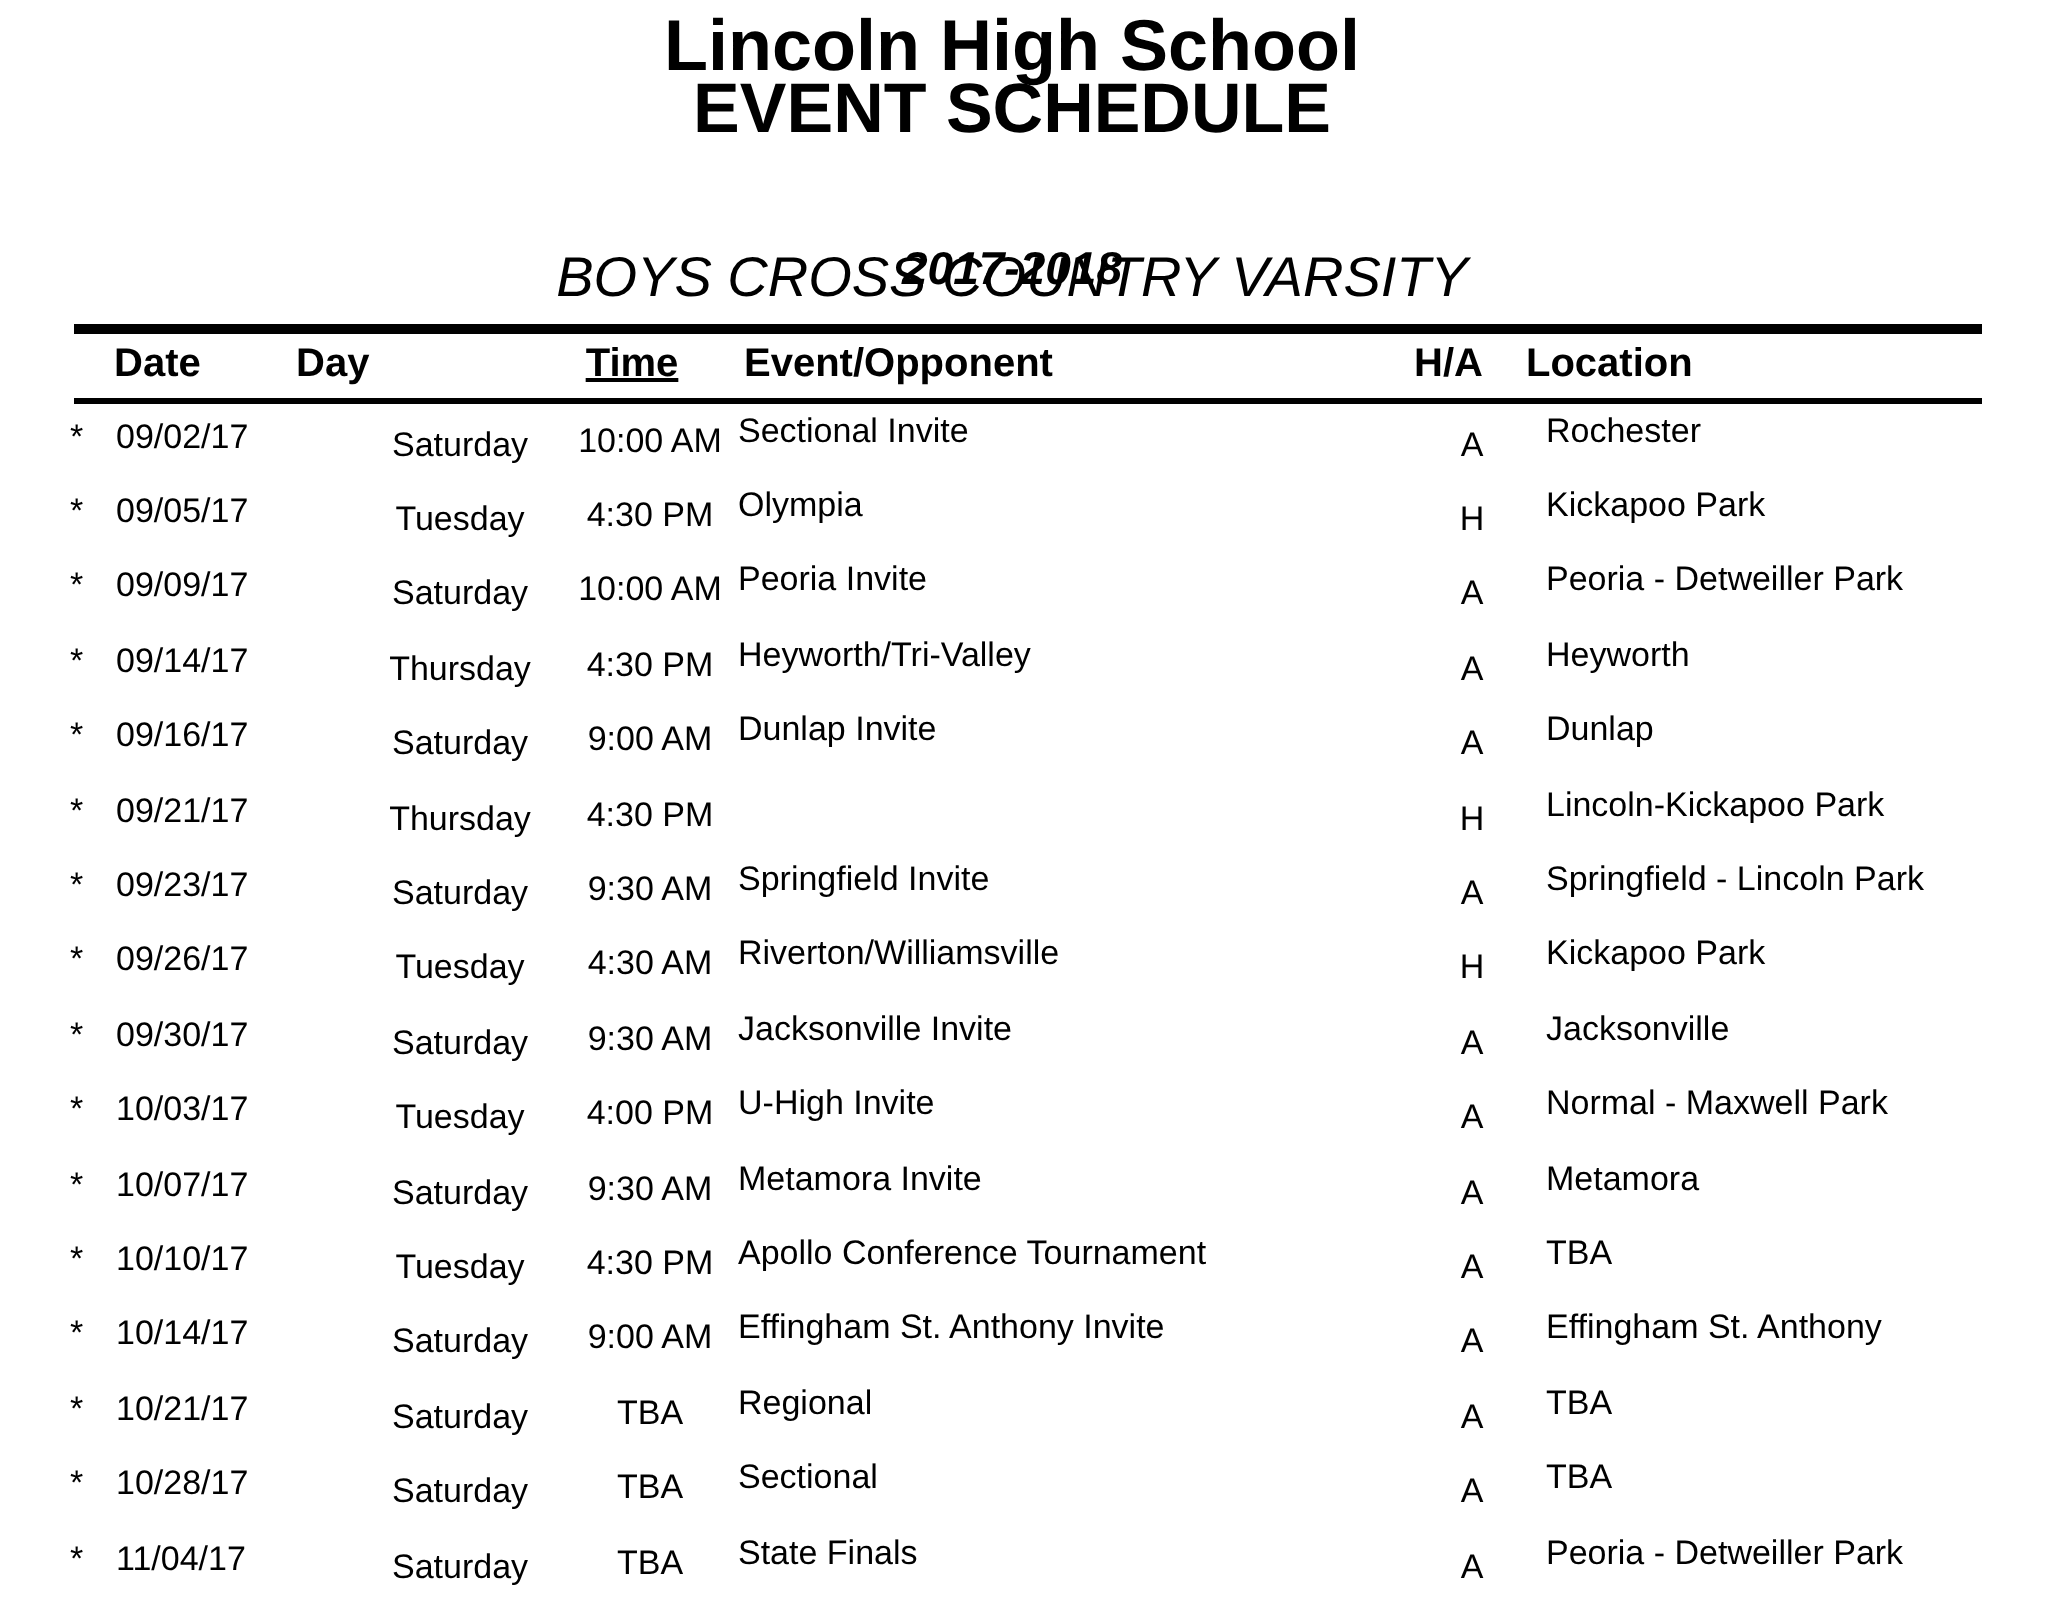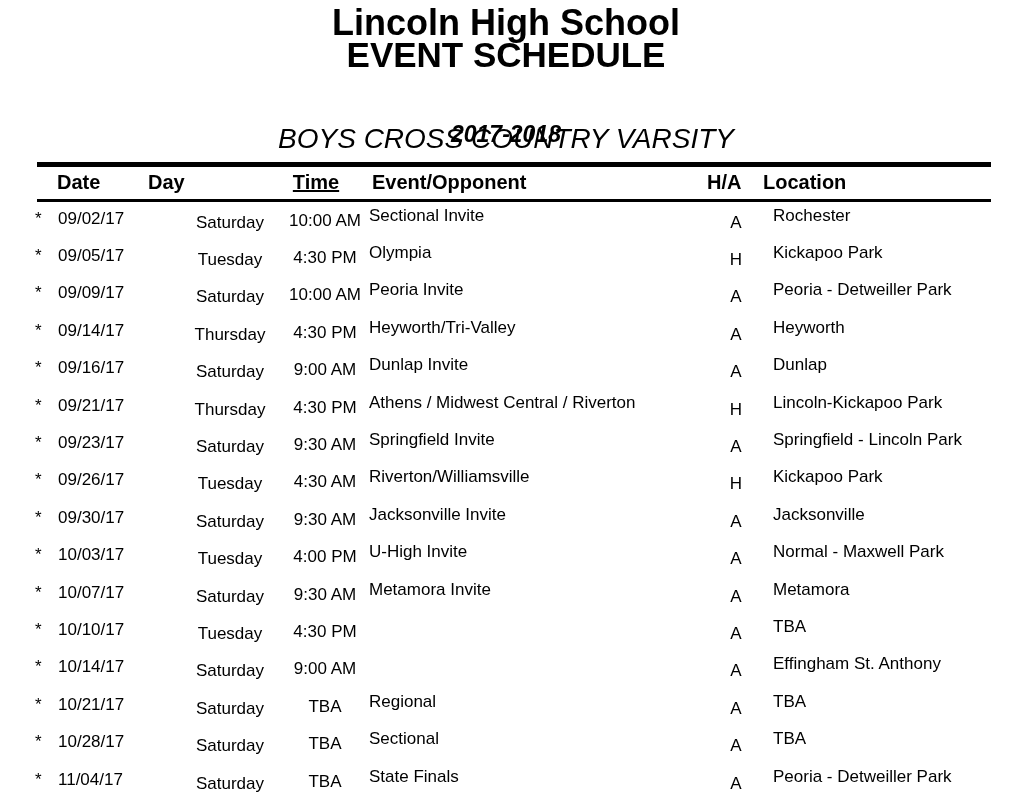--- a/index.html
+++ b/index.html
@@ -104,21 +104,20 @@
     <span class="cell time">9:00 AM</span>
     <span class="cell event">Dunlap Invite</span>
     <span class="cell ha">A</span>
     <span class="cell loc">Dunlap</span>
   </div>
     <div class="row" style="top: 396.5px;">
     <span class="cell flag">*</span>
     <span class="cell date">09/21/17</span>
     <span class="cell day">Thursday</span>
     <span class="cell time">4:30 PM</span>
-    <span class="cell event">Athens / Midwest Central / Riverton</span>
     <span class="cell ha">H</span>
     <span class="cell loc">Lincoln-Kickapoo Park</span>
   </div>
     <div class="row" style="top: 433.9px;">
     <span class="cell flag">*</span>
     <span class="cell date">09/23/17</span>
     <span class="cell day">Saturday</span>
     <span class="cell time">9:30 AM</span>
     <span class="cell event">Springfield Invite</span>
     <span class="cell ha">A</span>
@@ -158,28 +157,30 @@
     <span class="cell time">9:30 AM</span>
     <span class="cell event">Metamora Invite</span>
     <span class="cell ha">A</span>
     <span class="cell loc">Metamora</span>
   </div>
     <div class="row" style="top: 620.9px;">
     <span class="cell flag">*</span>
     <span class="cell date">10/10/17</span>
     <span class="cell day">Tuesday</span>
     <span class="cell time">4:30 PM</span>
+    <span class="cell event">Apollo Conference Tournament</span>
     <span class="cell ha">A</span>
     <span class="cell loc">TBA</span>
   </div>
     <div class="row" style="top: 658.3px;">
     <span class="cell flag">*</span>
     <span class="cell date">10/14/17</span>
     <span class="cell day">Saturday</span>
     <span class="cell time">9:00 AM</span>
+    <span class="cell event">Effingham St. Anthony Invite</span>
     <span class="cell ha">A</span>
     <span class="cell loc">Effingham St. Anthony</span>
   </div>
     <div class="row" style="top: 695.7px;">
     <span class="cell flag">*</span>
     <span class="cell date">10/21/17</span>
     <span class="cell day">Saturday</span>
     <span class="cell time">TBA</span>
     <span class="cell event">Regional</span>
     <span class="cell ha">A</span>

